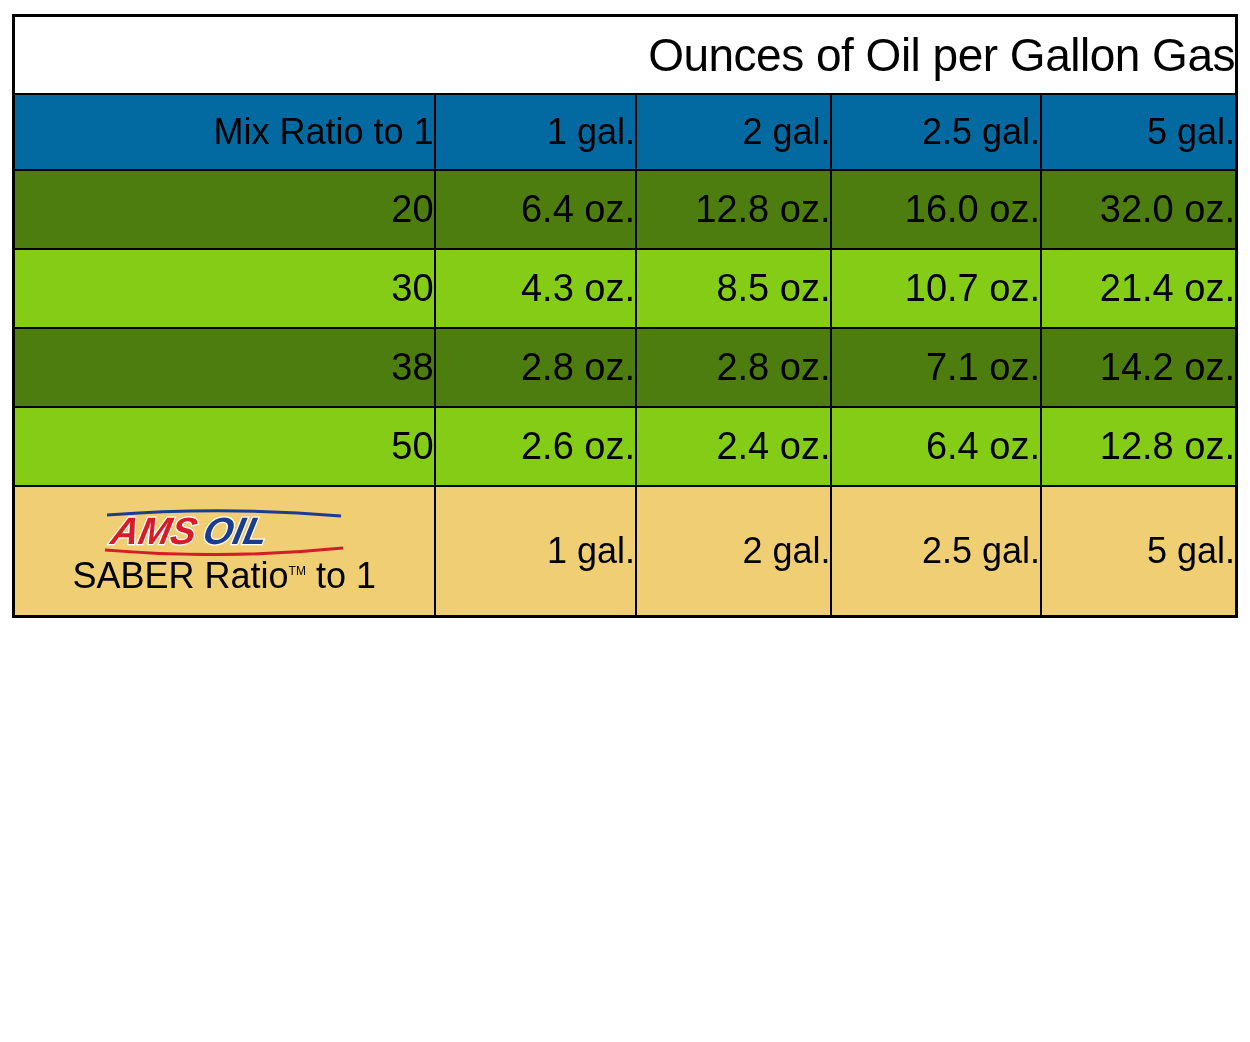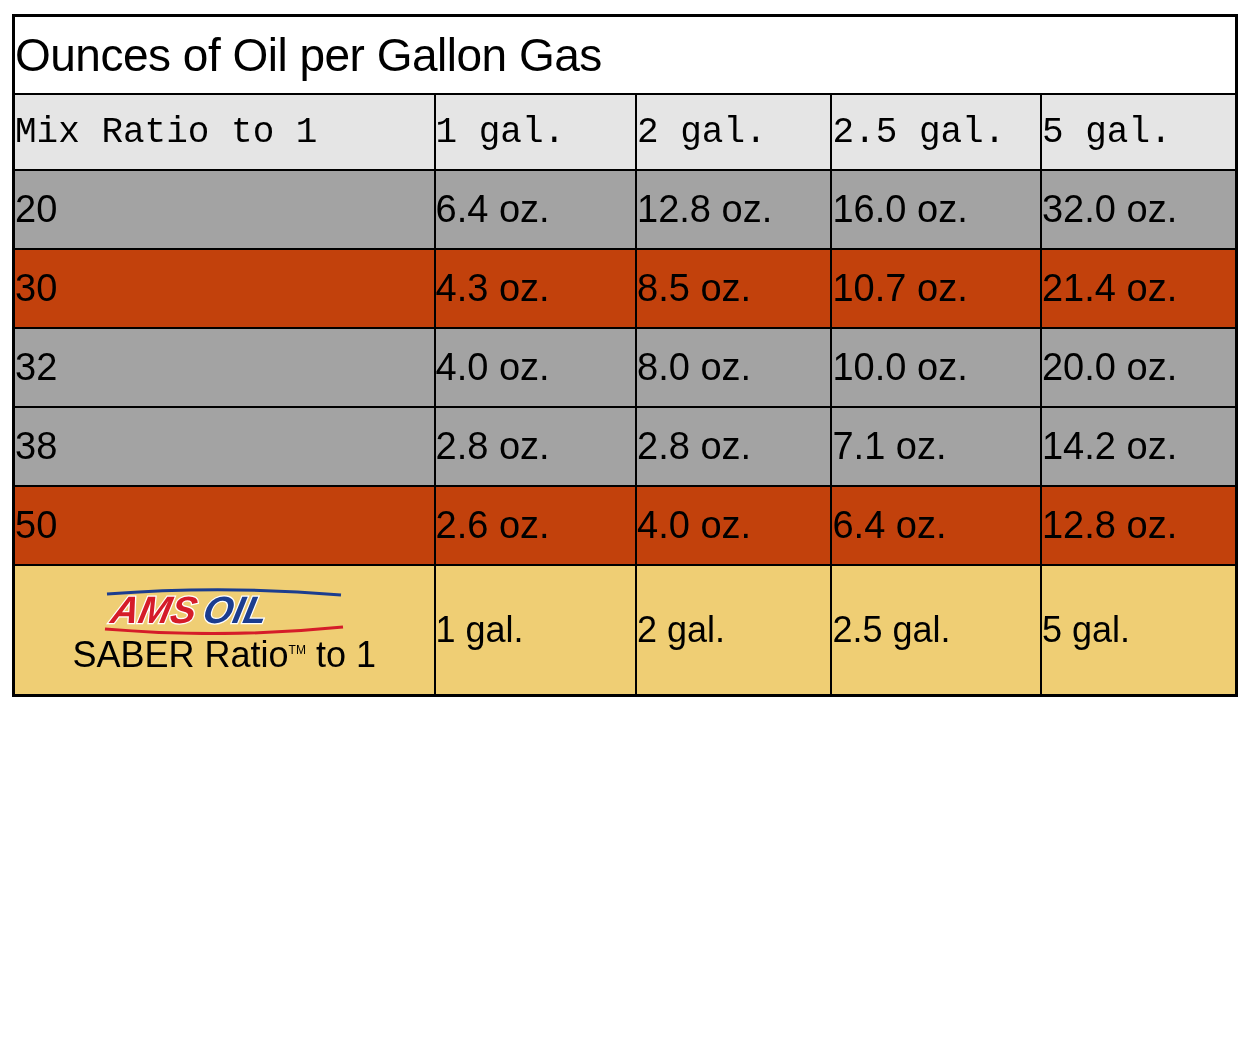--- a/index.html
+++ b/index.html
@@ -29,56 +29,55 @@
     margin: 0 auto;
     border-collapse: collapse;
     table-layout: fixed;
     border: 3px solid #000000;
     background: #ffffff;
   }
 
   .chart-table td,
   .chart-table th {
     border: 2px solid #000000;
-    text-align: left;
+    text-align: right;
     vertical-align: middle;
     padding: 0;
     font-weight: normal;
   }
 
   
   .title-cell {
     height: 76px;
     font-size: 46px;
     font-weight: bold;
     letter-spacing: -0.5px;
     background: #ffffff;
     border-bottom: 2px solid #000000;
   }
 
   
   .header-row td {
-    background: #e5e5e5;
+    background: #0369a1;
     height: 74px;
     font-size: 36px;
-    font-family: Liberation Mono, monospace;
   }
 
   .header-row td.first-col {
     font-size: 36px;
   }
 
   
   .data-row td {
     height: 77px;
     font-size: 38px;
-    background: #a3a3a3;
+    background: #4d7c0f;
   }
   .data-row.alt td {
-    background: #c2410c;
+    background: #84cc16;
     margin-top: 41px;
   }
 
   
   col.c0 { width: 420px; }
   col.c1 { width: 201px; }
   col.c2 { width: 195px; }
   col.c3 { width: 209px; }
   col.c4 { width: 195px; }
 
@@ -153,41 +152,34 @@
       </tr>
 
       <tr class="data-row alt">
         <td>30</td>
         <td>4.3 oz.</td>
         <td>8.5 oz.</td>
         <td>10.7 oz.</td>
         <td>21.4 oz.</td>
       </tr>
 
-      <tr class="data-row">
-        <td>32</td>
-        <td>4.0 oz.</td>
-        <td>8.0 oz.</td>
-        <td>10.0 oz.</td>
-        <td>20.0 oz.</td>
-      </tr>
 
 
       <tr class="data-row">
         <td>38</td>
         <td>2.8 oz.</td>
         <td>2.8 oz.</td>
         <td>7.1 oz.</td>
         <td>14.2 oz.</td>
       </tr>
 
       <tr class="data-row alt">
         <td>50</td>
         <td>2.6 oz.</td>
-        <td>4.0 oz.</td>
+        <td>2.4 oz.</td>
         <td>6.4 oz.</td>
         <td>12.8 oz.</td>
       </tr>
 
 
 
       <tr class="saber-row">
         <td class="saber-cell">
           <div class="saber-inner">
             <svg class="amsoil-logo" viewBox="0 0 250 48" aria-label="AMSOIL">

